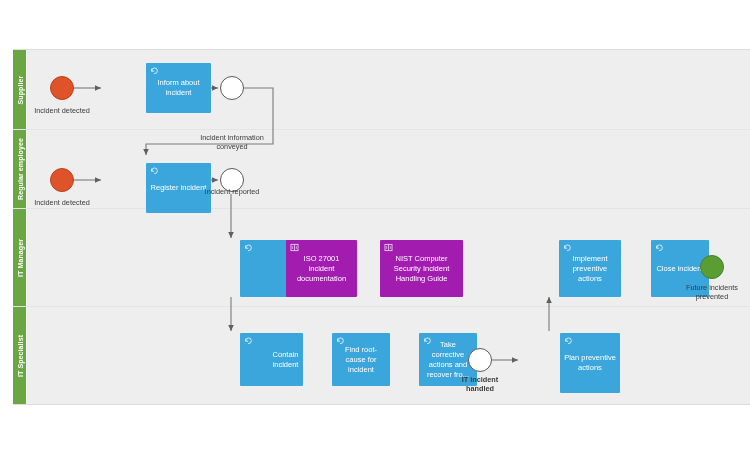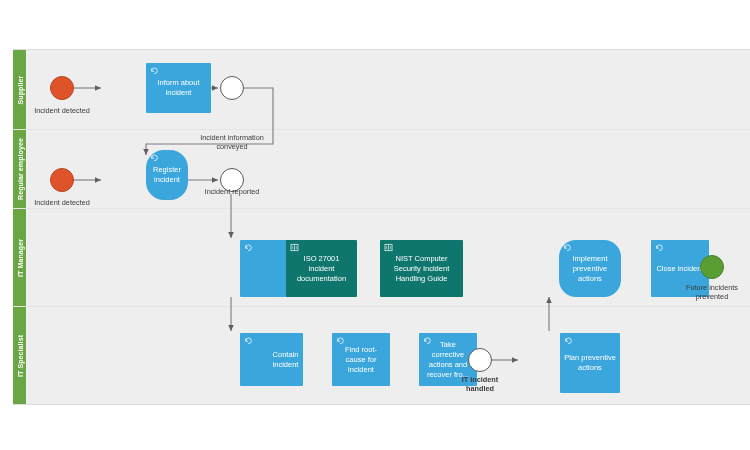--- a/index.html
+++ b/index.html
@@ -75,21 +75,21 @@
     align-items: center;
     justify-content: center;
     text-align: center;
     color: #ffffff;
     font-size: 7.5px;
     line-height: 10px;
     padding: 3px 4px 3px 4px;
     font-family: "Liberation Sans", sans-serif;
   }
   .task.blue { background: #3aa6dc; margin-left: 41px; }
-  .task.orange { background: #0f766e; }
+  .task.orange { background: #a21caf; }
 
   .task .marker {
     position: absolute;
     left: 4px;
     top: 3px;
     width: 9px;
     height: 9px;
     opacity: 0.85;
   }
 
@@ -206,21 +206,21 @@
 incident</span>
   </div>
 
   <div class="node event intermediate" style="left:220px; top:76px; width:24px; height:24px;"></div>
   <div class="node-label" style="left:187px; top:106px; width:90px;margin-top:27px;">Incident information
 conveyed</div>
 
   <div class="node event start" style="left:50px; top:168px; width:24px; height:24px;"></div>
   <div class="node-label" style="left:20px; top:198px; width:84px;">Incident detected</div>
 
-  <div class="node task blue" style="left:105px; top:150px; width:42px; height:50px;border-radius:18px;">
+  <div class="node task blue" style="left:105px; top:163px; width:65px; height:50px;">
     <svg class="marker" viewBox="0 0 12 12">
       <path d="M2.2,6.6 A3.8,3.8 0 1 1 6,10.2" fill="none" stroke="#ffffff" stroke-width="1.2" stroke-linecap="round"></path>
       <path d="M2.2,4.0 L2.2,6.9 L5.0,6.9" fill="none" stroke="#ffffff" stroke-width="1.2" stroke-linecap="round"></path>
     </svg>
     <span>Register
 incident</span>
   </div>
 
   <div class="node event intermediate" style="left:220px; top:168px; width:24px; height:24px;"></div>
   <div class="node-label" style="left:190px; top:187px; width:84px;">Incident reported</div>
@@ -249,21 +249,21 @@
       <rect x="1.3" y="1.8" width="9.4" height="8.4" fill="none" stroke="#ffffff" stroke-width="1.1"></rect>
       <line x1="6" y1="1.8" x2="6" y2="10.2" stroke="#ffffff" stroke-width="1"></line>
       <line x1="3.6" y1="4.2" x2="3.6" y2="8" stroke="#ffffff" stroke-width="0.9"></line>
       <line x1="8.4" y1="4.2" x2="8.4" y2="8" stroke="#ffffff" stroke-width="0.9"></line>
     </svg>
     <span>NIST Computer
 Security Incident
 Handling Guide</span>
   </div>
 
-  <div class="node task blue" style="left:518px; top:240px; width:62px; height:57px;border-radius:17px;">
+  <div class="node task blue" style="left:518px; top:240px; width:62px; height:57px;">
     <svg class="marker" viewBox="0 0 12 12">
       <path d="M2.2,6.6 A3.8,3.8 0 1 1 6,10.2" fill="none" stroke="#ffffff" stroke-width="1.2" stroke-linecap="round"></path>
       <path d="M2.2,4.0 L2.2,6.9 L5.0,6.9" fill="none" stroke="#ffffff" stroke-width="1.2" stroke-linecap="round"></path>
     </svg>
     <span>Implement
 preventive
 actions</span>
   </div>
 
   <div class="node task blue" style="left:610px; top:240px; width:58px; height:57px;">

